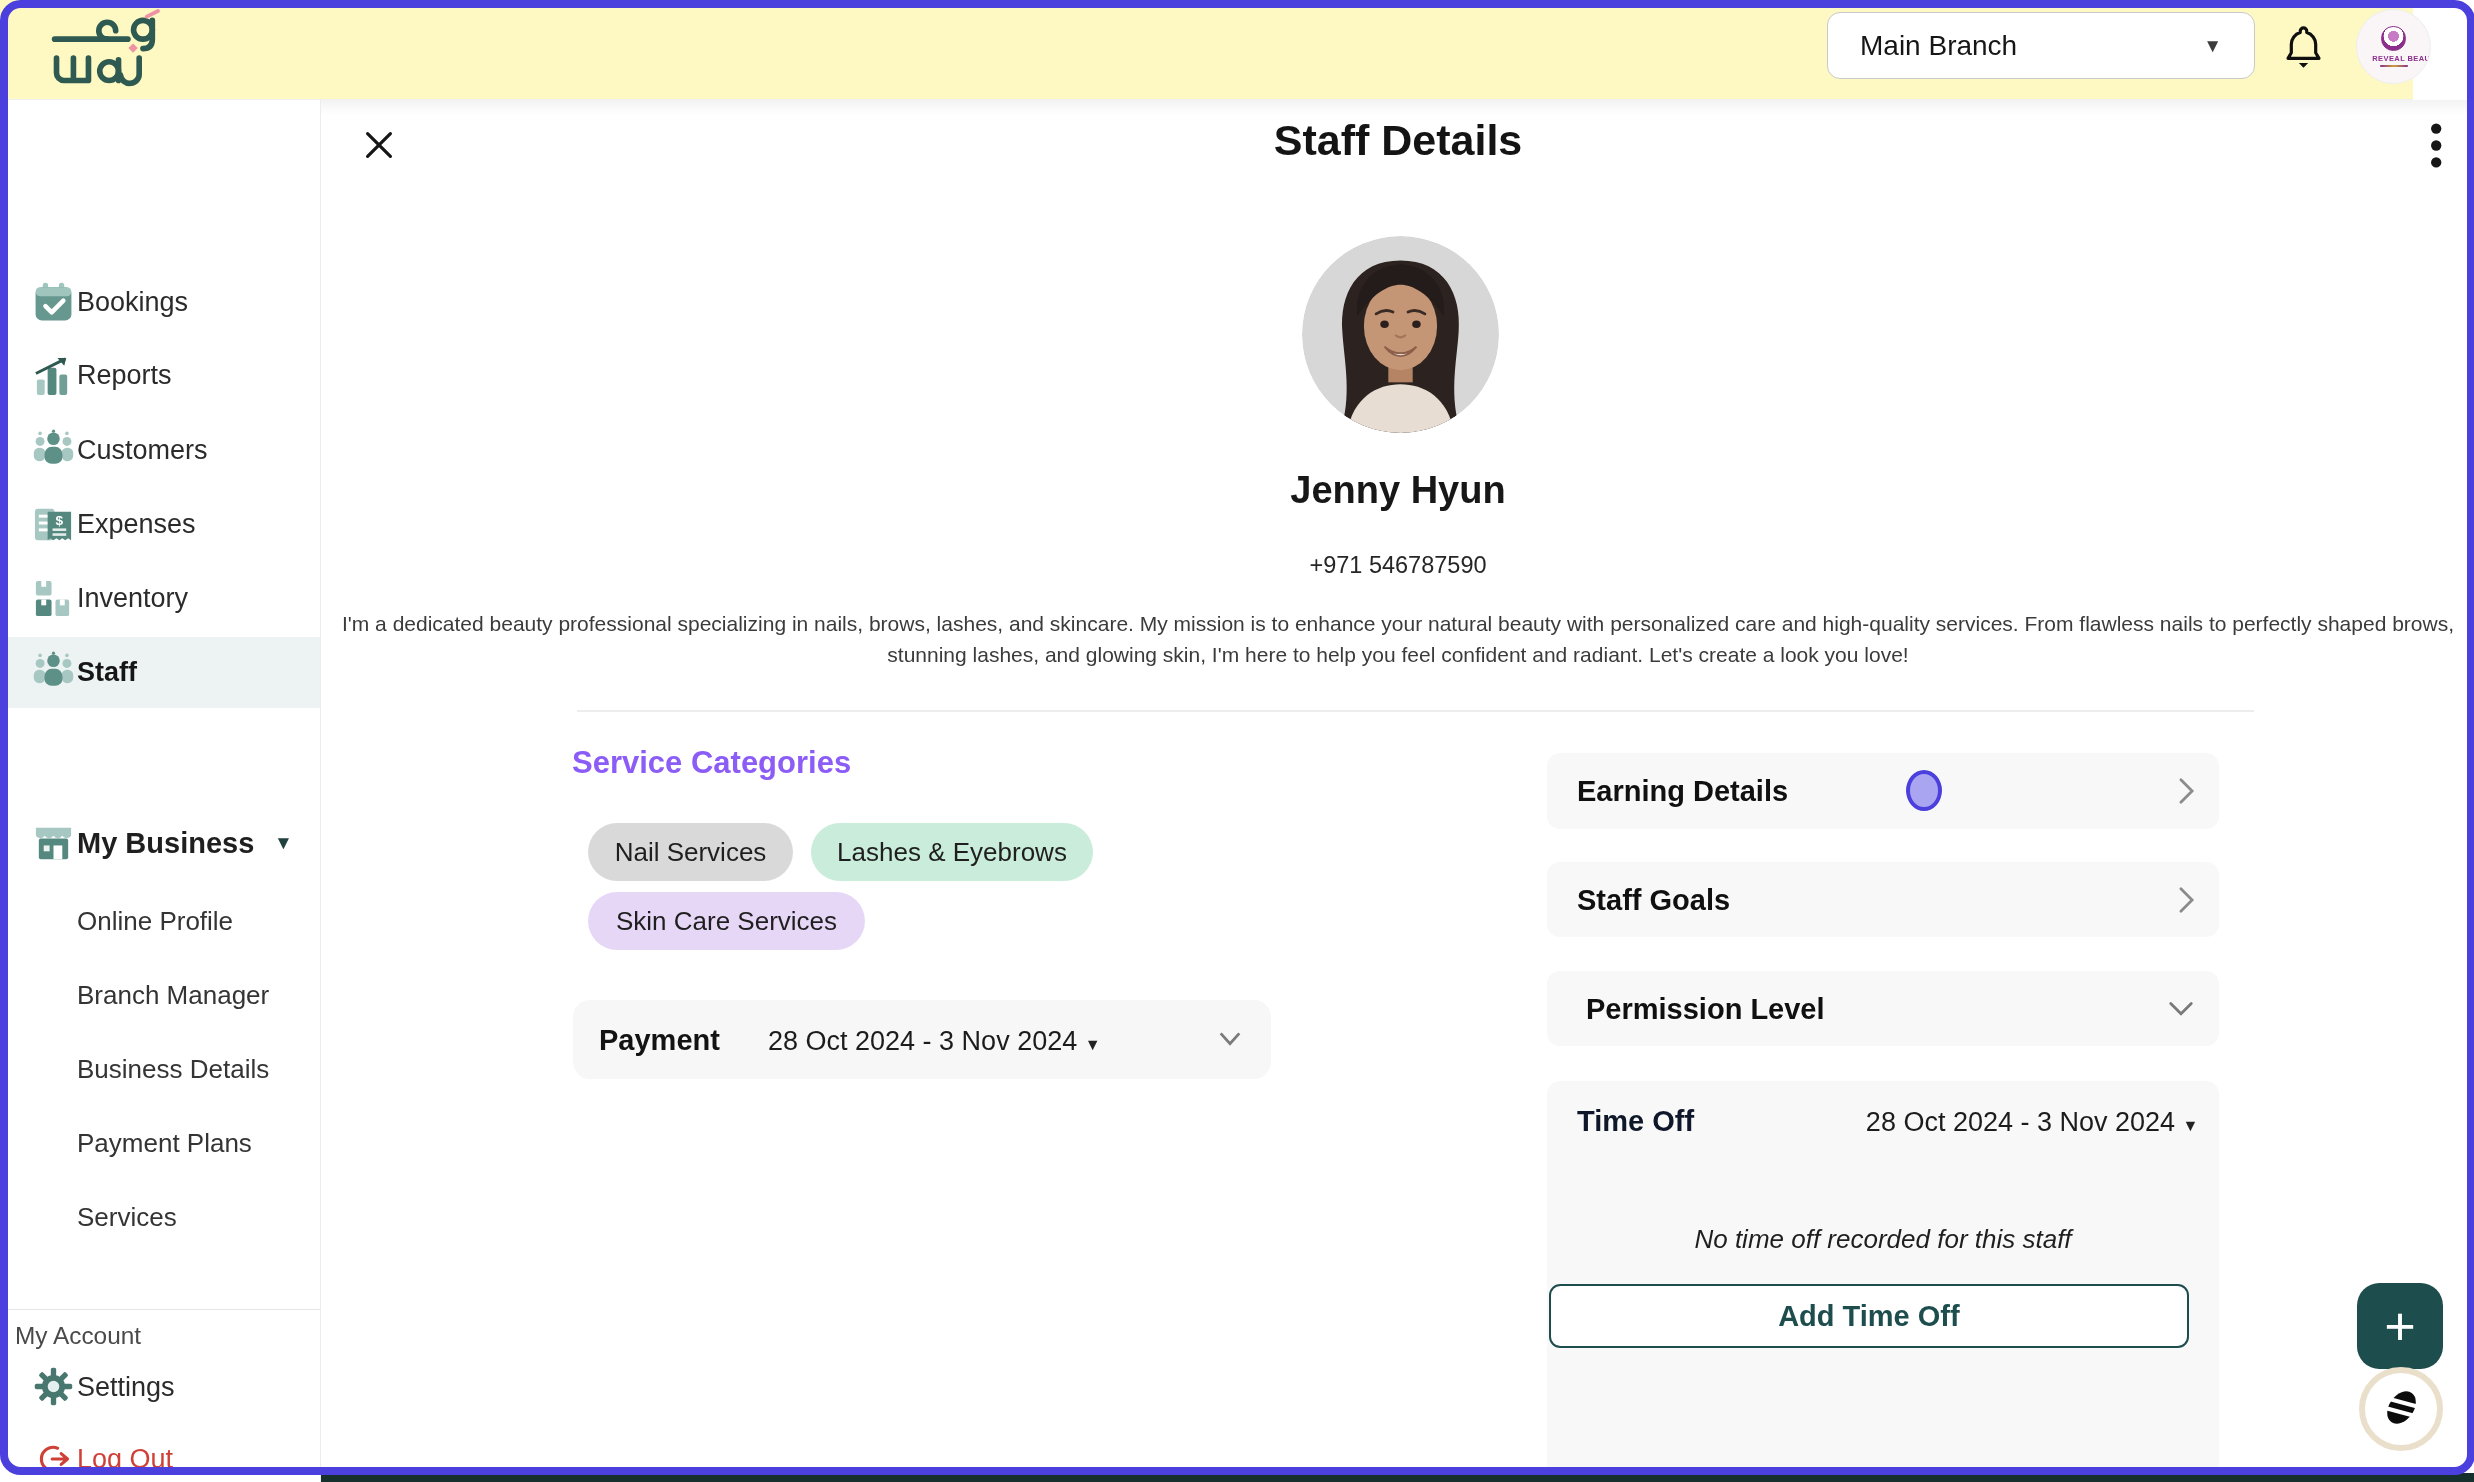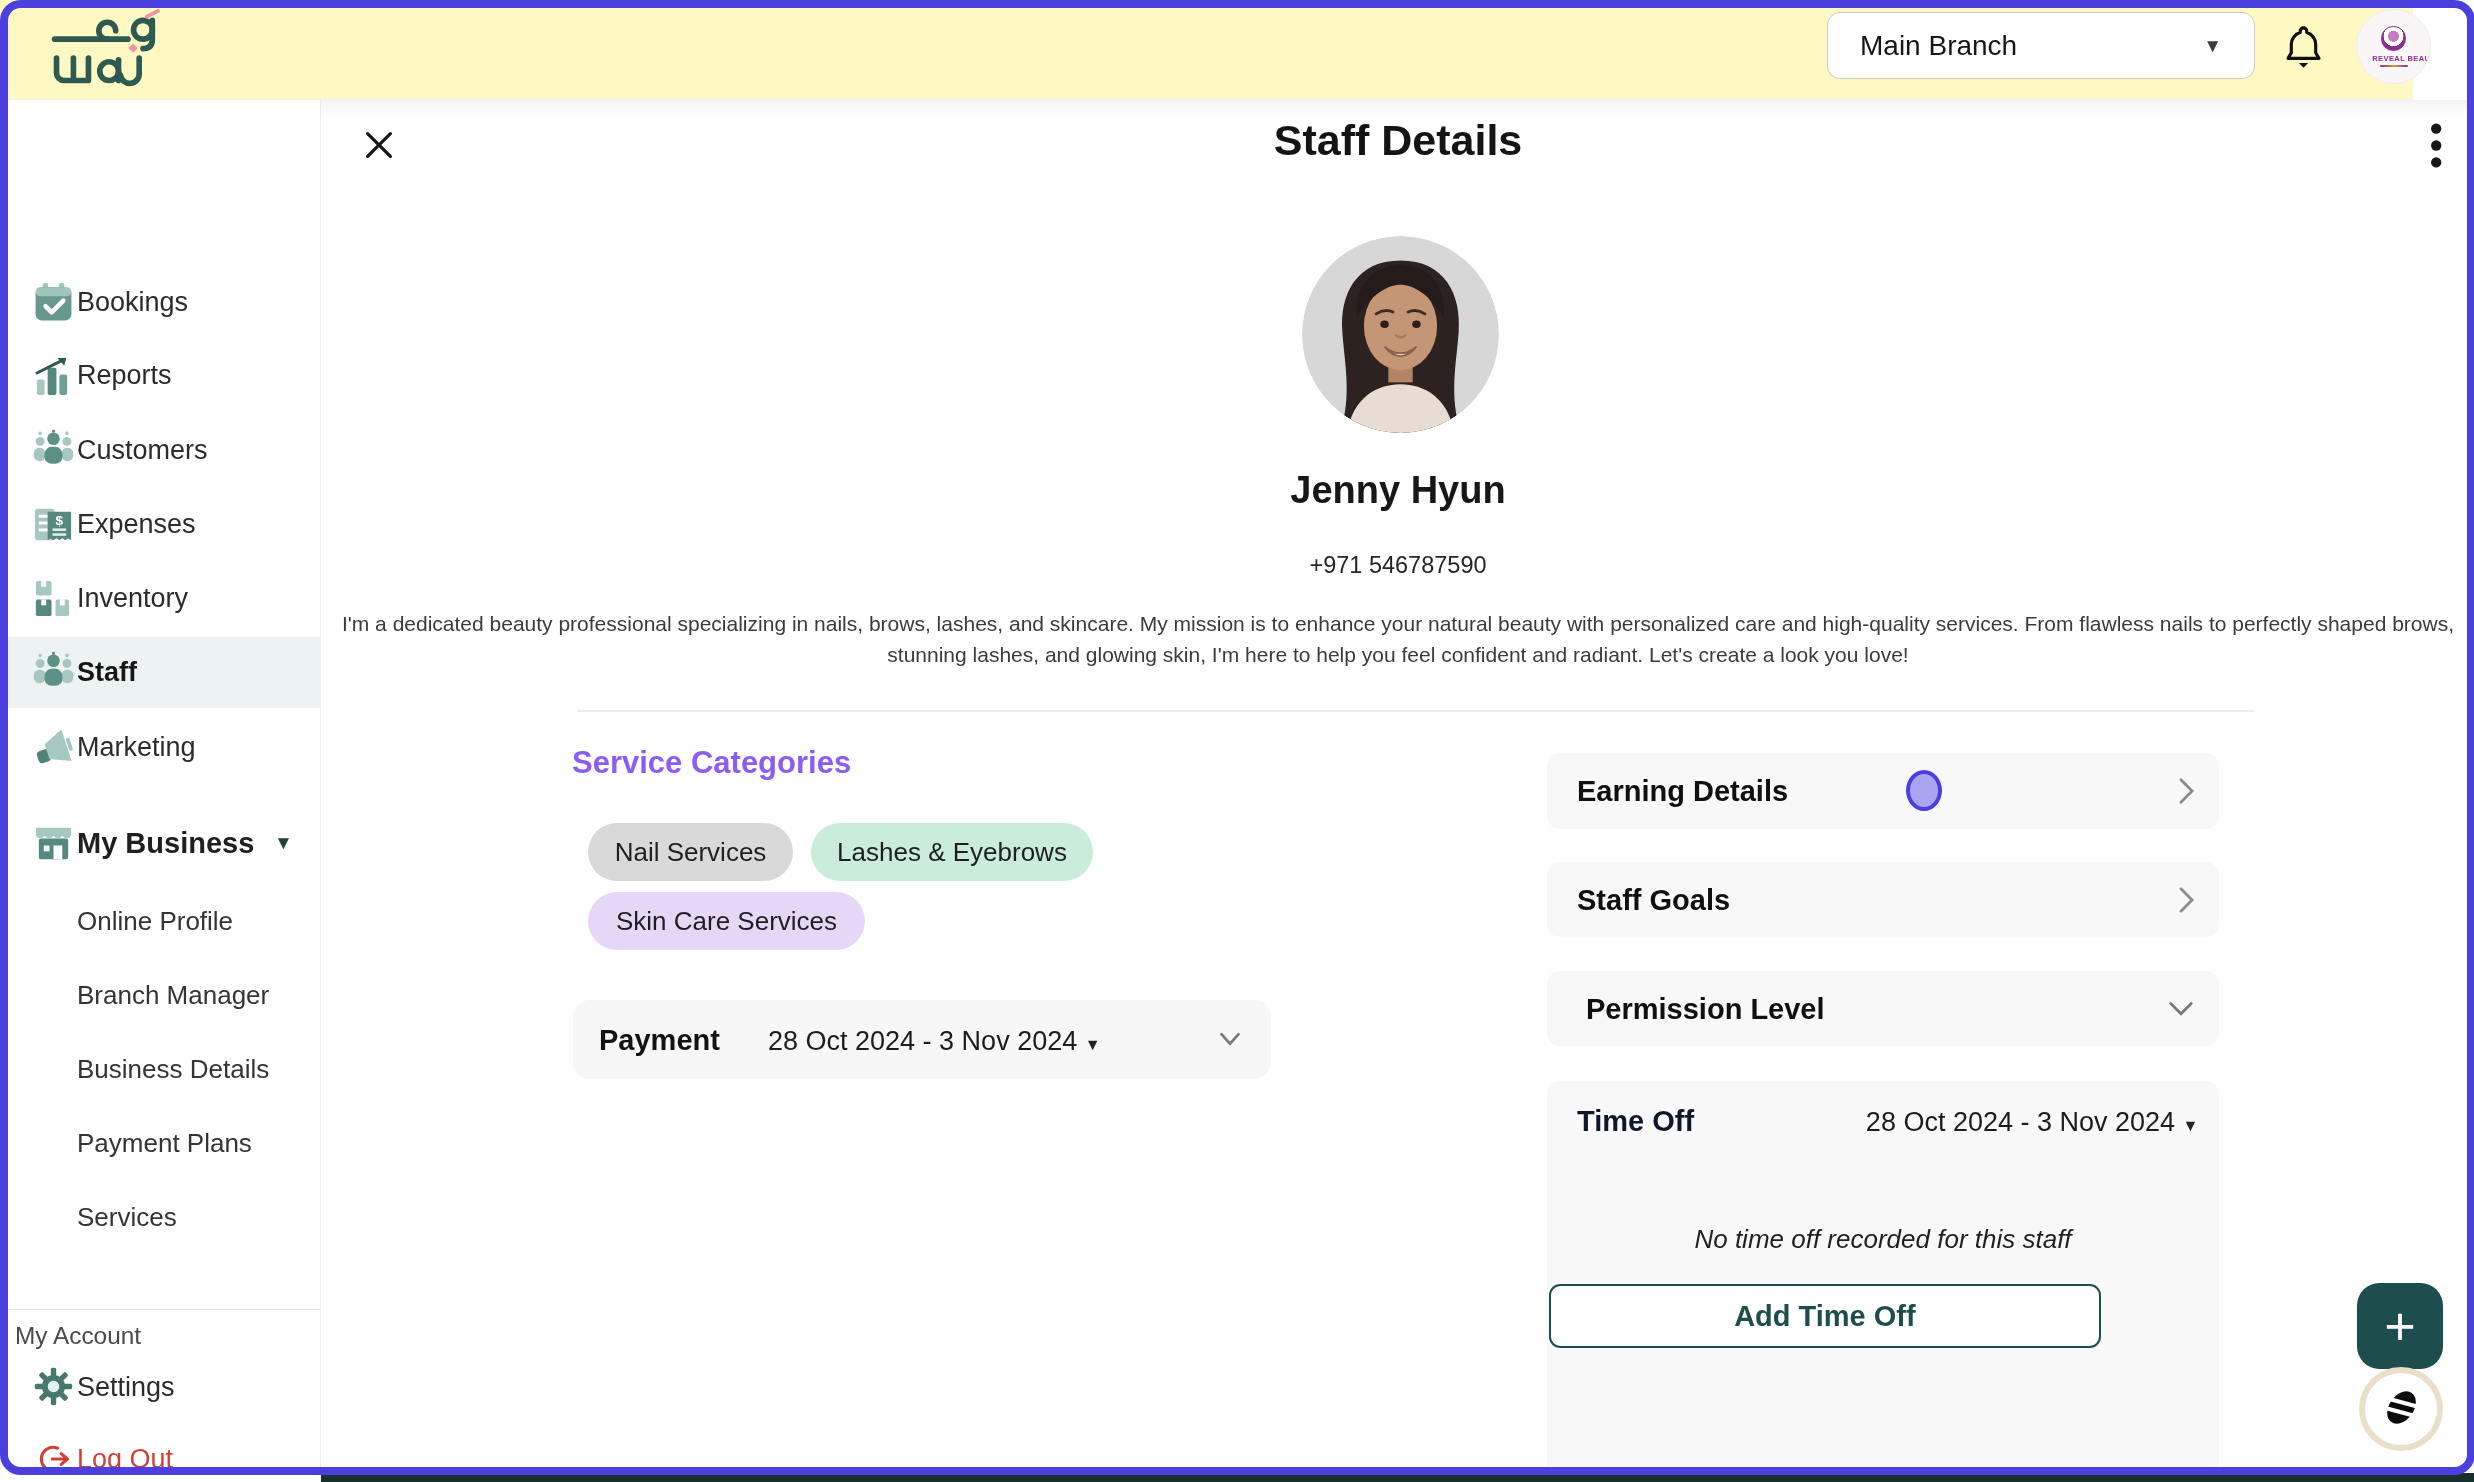--- a/index.html
+++ b/index.html
@@ -87,21 +87,21 @@
   .rcard .chev-down  { position:absolute; right:24.4px; top:50%; transform:translateY(-50%); width:28px; height:19px; }
   .click-dot { position:absolute; left:359px; top:17px; width:36px; height:41px; border-radius:50%;
     background:#aaa5f1; border:4.2px solid #4b40dd; }
   .timeoff-card { position:absolute; left:1547px; top:1081px; width:672px; height:402px;
     background:#f8f8f8; border-radius:13px; }
   .timeoff-card .tlabel { position:absolute; left:30px; top:24.4px; font-size:29px; font-weight:700; color:#0f172a; }
   .timeoff-card .tdate { position:absolute; right:20.6px; top:26px; font-size:27px; color:#1c1c1c; cursor:pointer; }
   .timeoff-card .tdate .caret { font-size:16px; color:#222; margin-left:7.5px; }
   .timeoff-empty { position:absolute; left:0; width:672px; top:143px; text-align:center;
     font-size:26px; font-style:italic; color:#1f1f1f; }
-  .addtimeoff-btn { position:absolute; left:1.9px; top:203px; width:552px; height:64px;
+  .addtimeoff-btn { position:absolute; left:1.9px; top:203px; width:640px; height:64px;
     background:#ffffff; border:2.3px solid #1d4d4d; border-radius:11.3px;
     font-size:29px; font-weight:700; color:#1d4d4d; display:flex; align-items:center;
     justify-content:center; cursor:pointer; font-family:"Liberation Sans",sans-serif; }
 
   
   .fab-plus { position:absolute; left:2357px; top:1283px; width:86px; height:86px; background:#1d4d4d;
     border-radius:22.5px; color:#fff; font-size:54px; font-weight:300; display:flex; align-items:center;
     justify-content:center; cursor:pointer; z-index:20; }
   .chat-fab { position:absolute; left:2359px; top:1367px; width:84px; height:84px; border-radius:50%;
     background:#ffffff; border:6.6px solid #eadfca; display:flex; align-items:center; justify-content:center;
@@ -236,32 +236,20 @@
         <circle cx="24" cy="10" r="7" fill="#5d9188"></circle>
         <rect x="14" y="19" width="20" height="19" rx="8" fill="#5d9188"></rect>
         <circle cx="9" cy="4" r="2" fill="#a7c8c2"></circle>
         <circle cx="24" cy="1.5" r="1.8" fill="#5d9188"></circle>
         <circle cx="39" cy="4" r="2" fill="#a7c8c2"></circle>
       </svg>
     </span>
     <span class="nav-label">Staff</span>
   </div>
 
-  <div class="nav-item" style="top:617px">
-    <span class="nav-ic">
-      <svg viewBox="0 0 44 44" width="43" height="43">
-        <g transform="rotate(-18 22 24)">
-          <rect x="4" y="21" width="13" height="13" rx="4" fill="#4f837a"></rect>
-          <path d="M15 16 L36 7 V41 L15 32 Z" fill="#a5c9c2"></path>
-          <rect x="37" y="17" width="4" height="14" rx="2" fill="#a5c9c2"></rect>
-        </g>
-      </svg>
-    </span>
-    <span class="nav-label">Marketing</span>
-  </div>
 
   <div class="nav-item header" style="top:713px">
     <span class="nav-ic">
       <svg viewBox="0 0 44 44" width="43" height="43">
         <path d="M4 6 h36 v8 a5 4.5 0 0 1 -9 0 a5 4.5 0 0 1 -9 0 a5 4.5 0 0 1 -9 0 a5 4.5 0 0 1 -9 0 Z" fill="#a7c8c2"></path>
         <rect x="7" y="17" width="30" height="21" rx="2" fill="#55887f"></rect>
         <rect x="22" y="24" width="9" height="14" fill="#fff"></rect>
         <rect x="12" y="24" width="6" height="6" fill="#fff" opacity=".9"></rect>
       </svg>
     </span>

